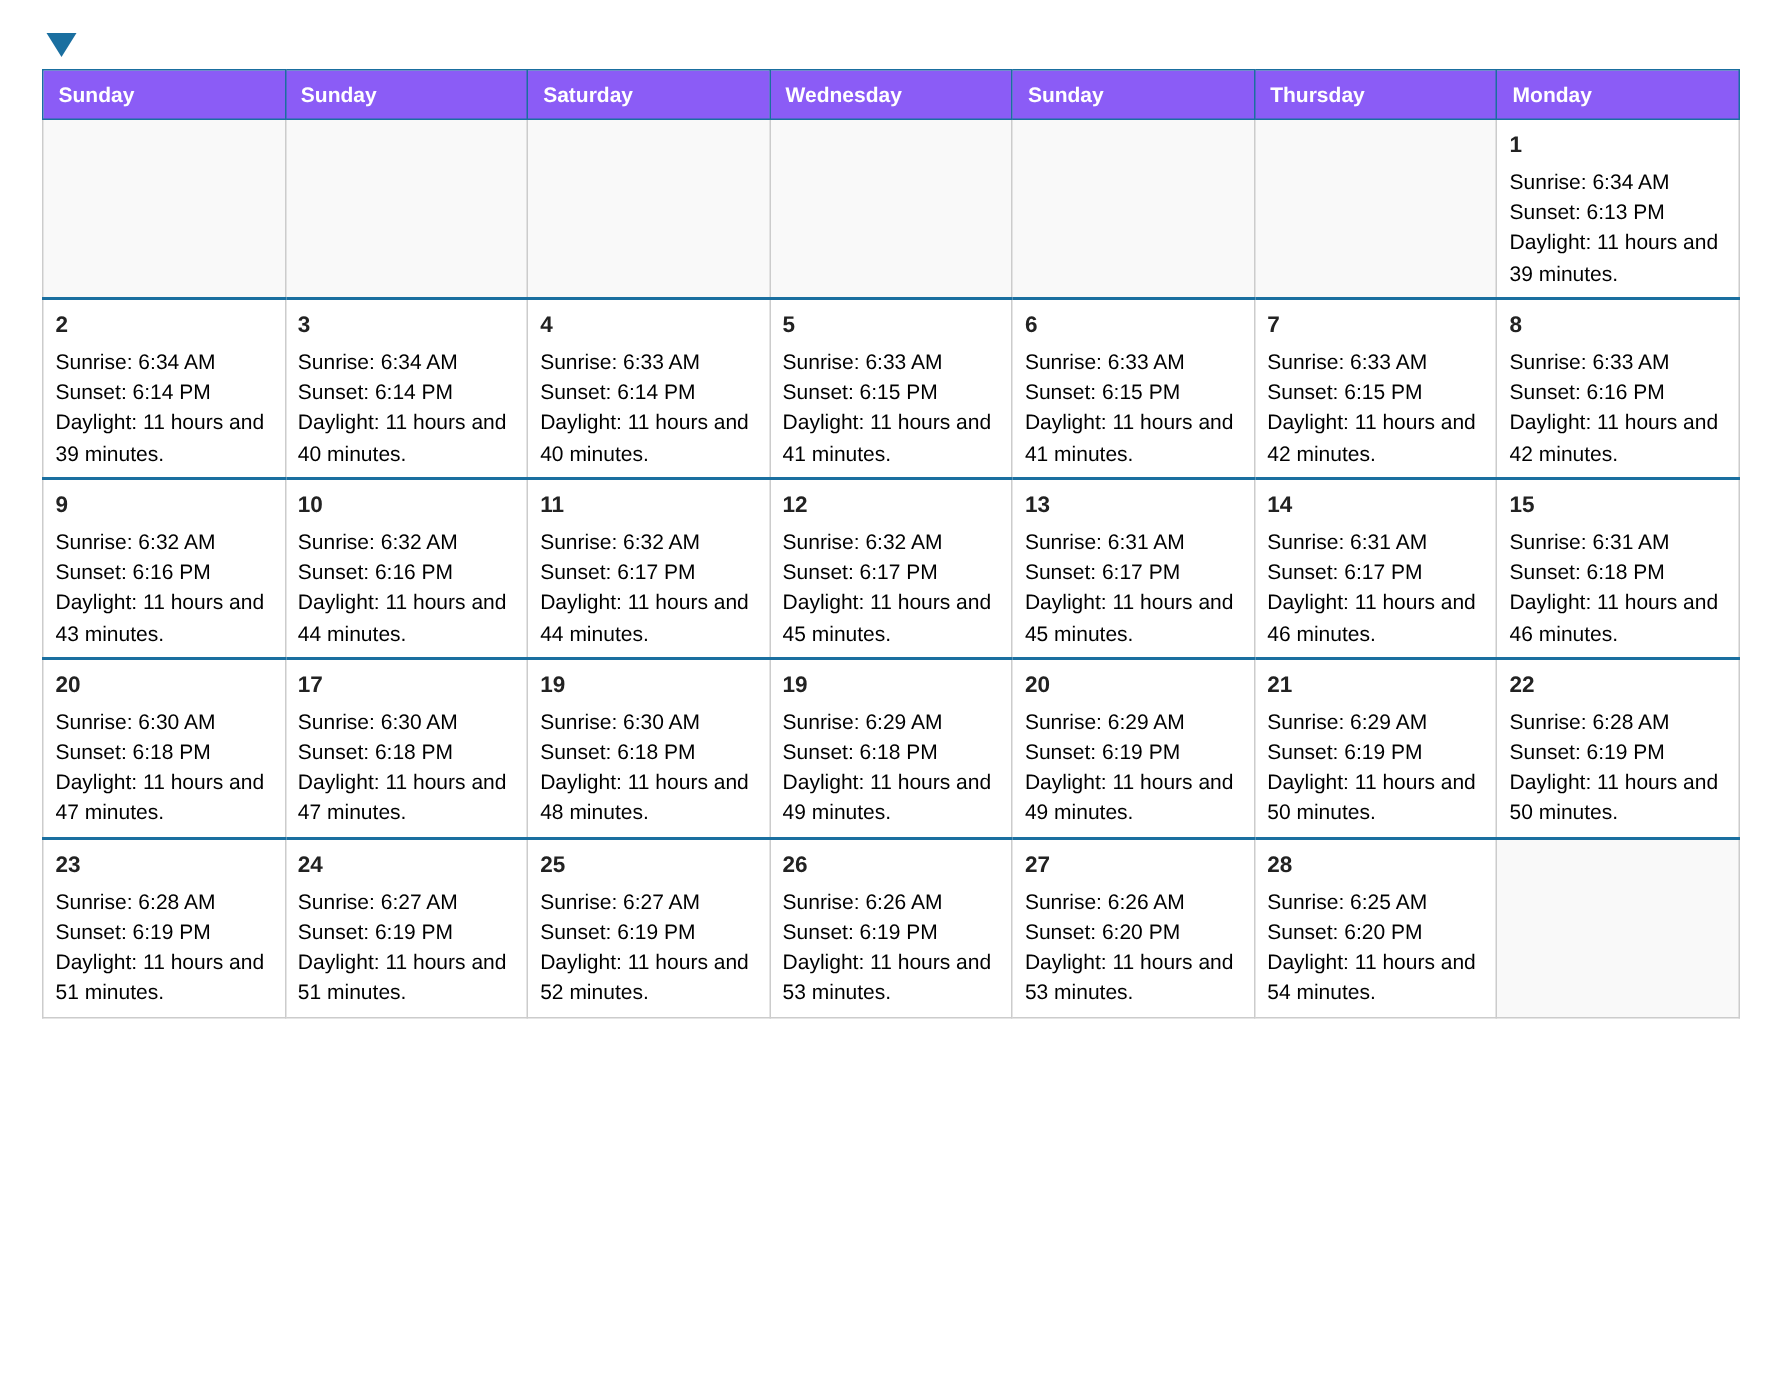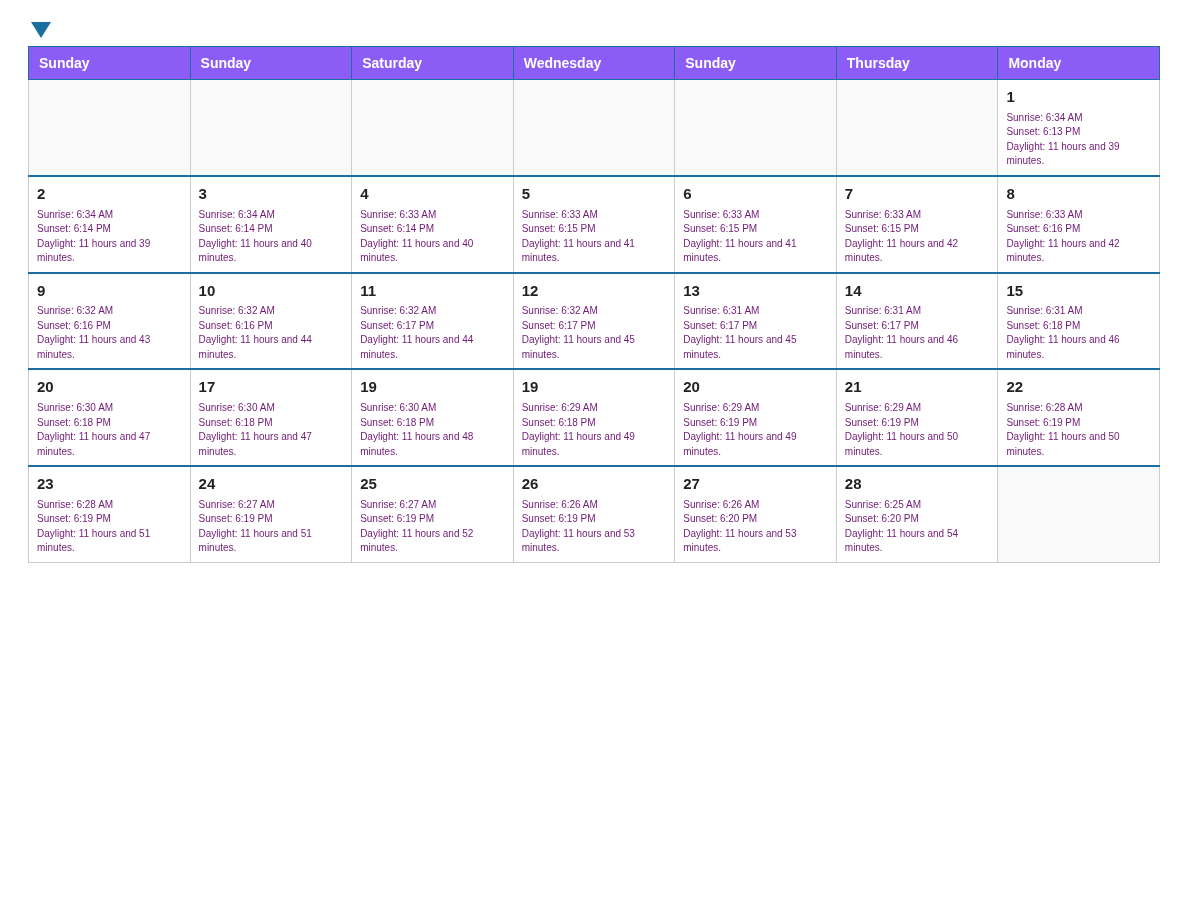--- a/index.html
+++ b/index.html
@@ -88,22 +88,22 @@
       background: #f9f9f9;
     }
     .day-number {
       font-size: 15px;
       font-weight: bold;
       color: #222;
       display: block;
       margin-bottom: 3px;
     }
     .day-info {
-      font-size: 10px;
-      color: #701a75;
+      font-size: 14px;
+      color: #000000;
     }
     .row-border td {
       border-top: 2px solid #1a6fa0;
     }
   </style>
 </head>
 <body>
 
 <div class="header">
   <div class="logo">

